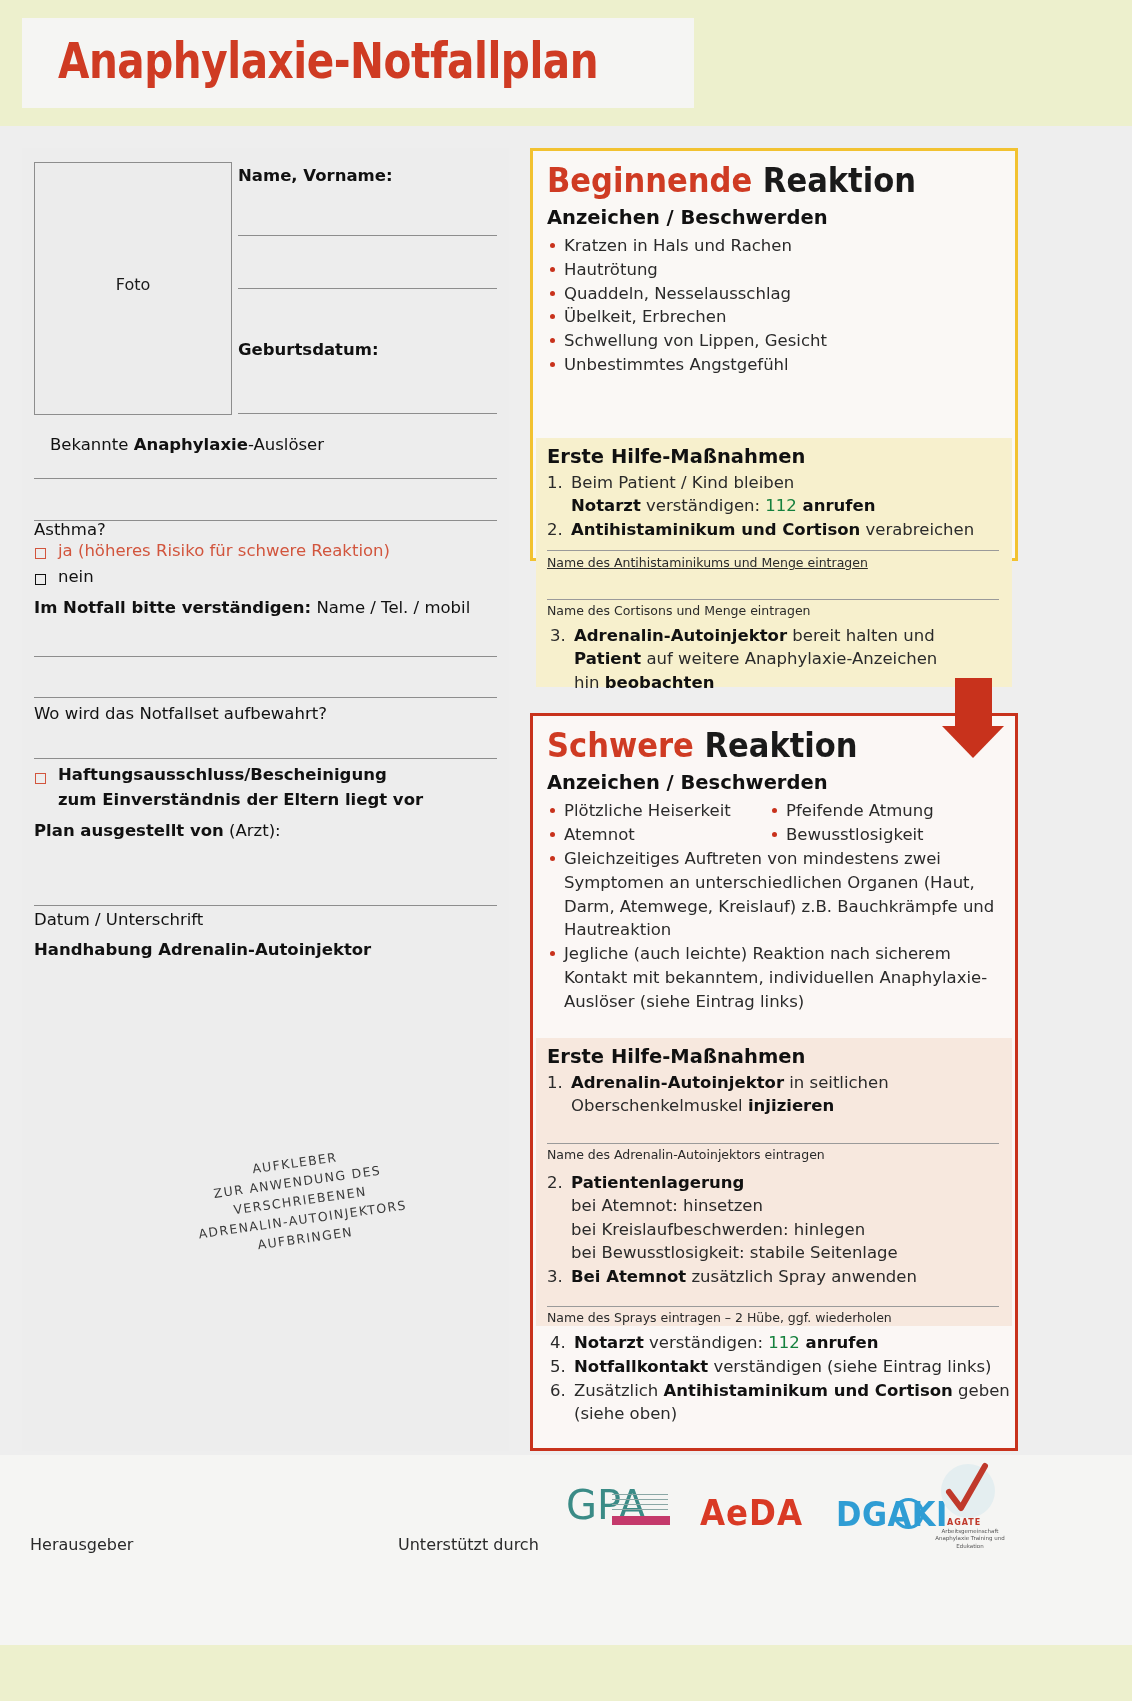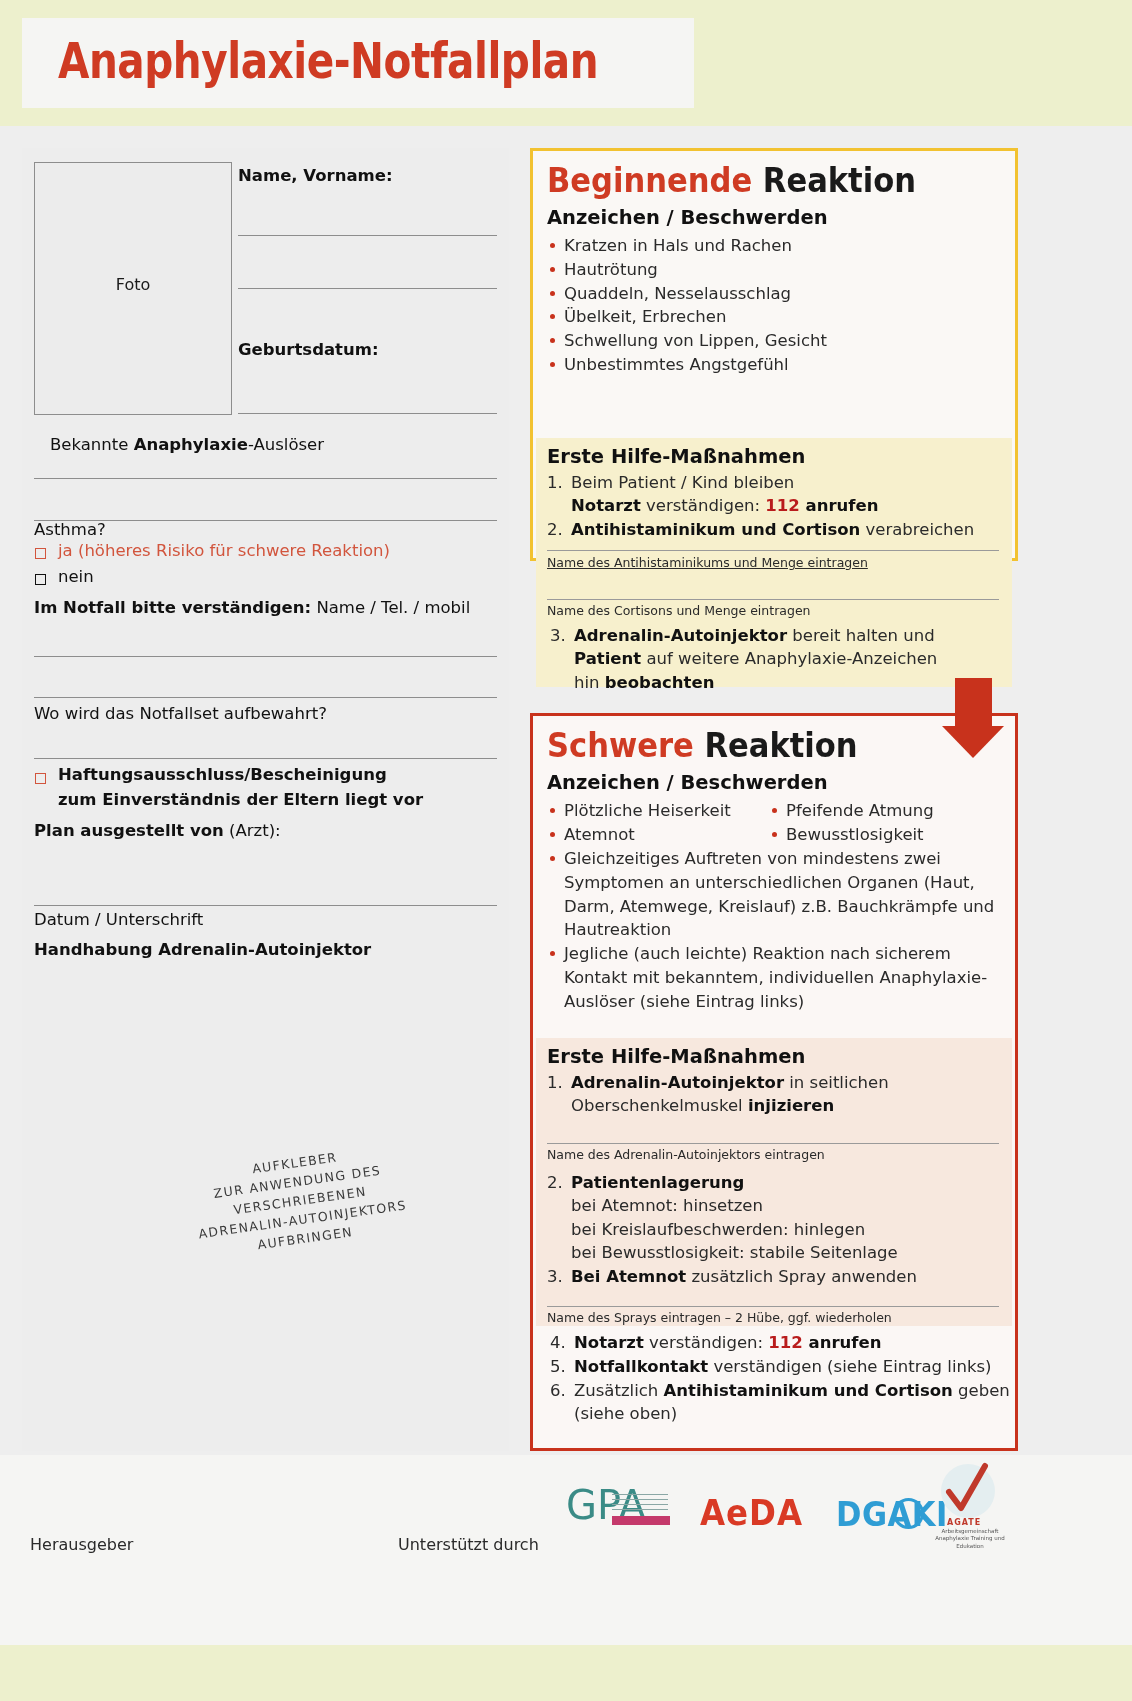--- a/index.html
+++ b/index.html
@@ -180,21 +180,21 @@
     font-size: 16.5px;
     color: #2a2a2a;
     line-height: 1.42;
     padding-left: 24px;
   }
   .m-step .num {
     position: absolute;
     left: 0; top: 0;
   }
   .m-step b { font-weight: bold; color: #111; }
-  .m-step .e112 { color: #b91c1c; font-weight: bold; }
+  .m-step .e112 { color: #15803d; font-weight: normal; }
   .caption-line {
     position: absolute;
     left: 14px;
     font-size: 12.5px;
     color: #2a2a2a;
     white-space: nowrap;
   }
   .cap-rule {
     position: absolute;
     left: 14px;

